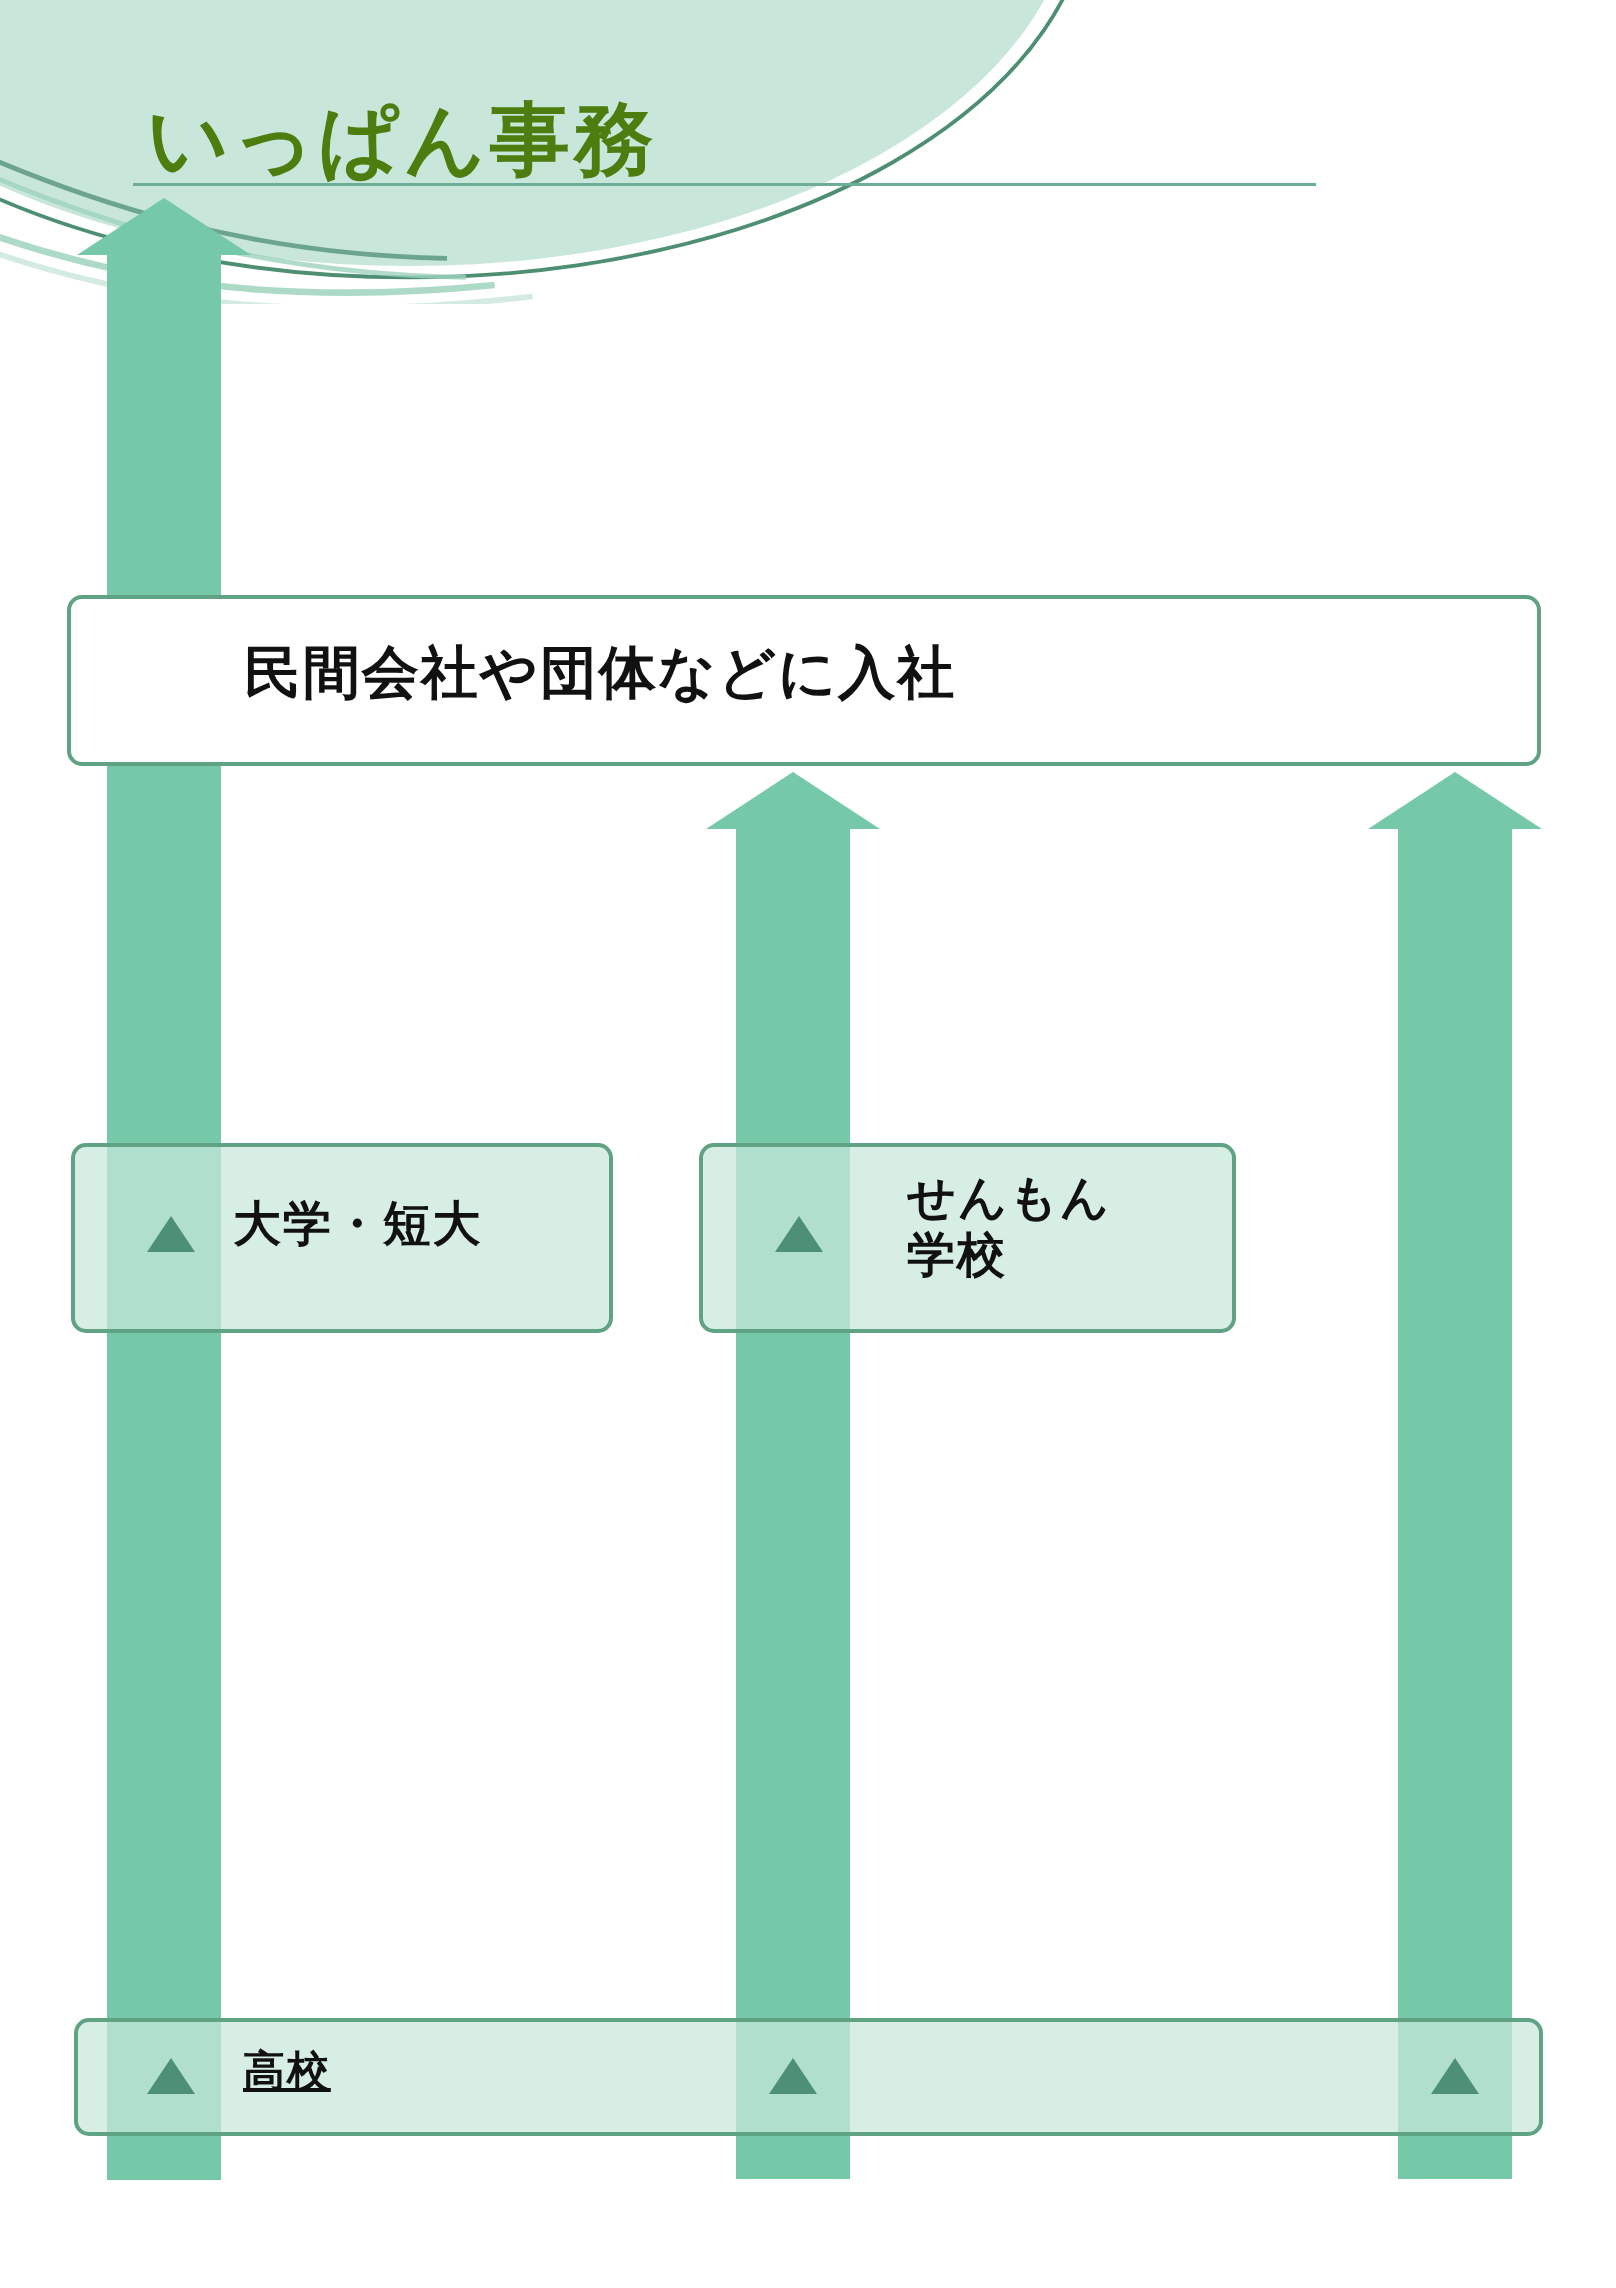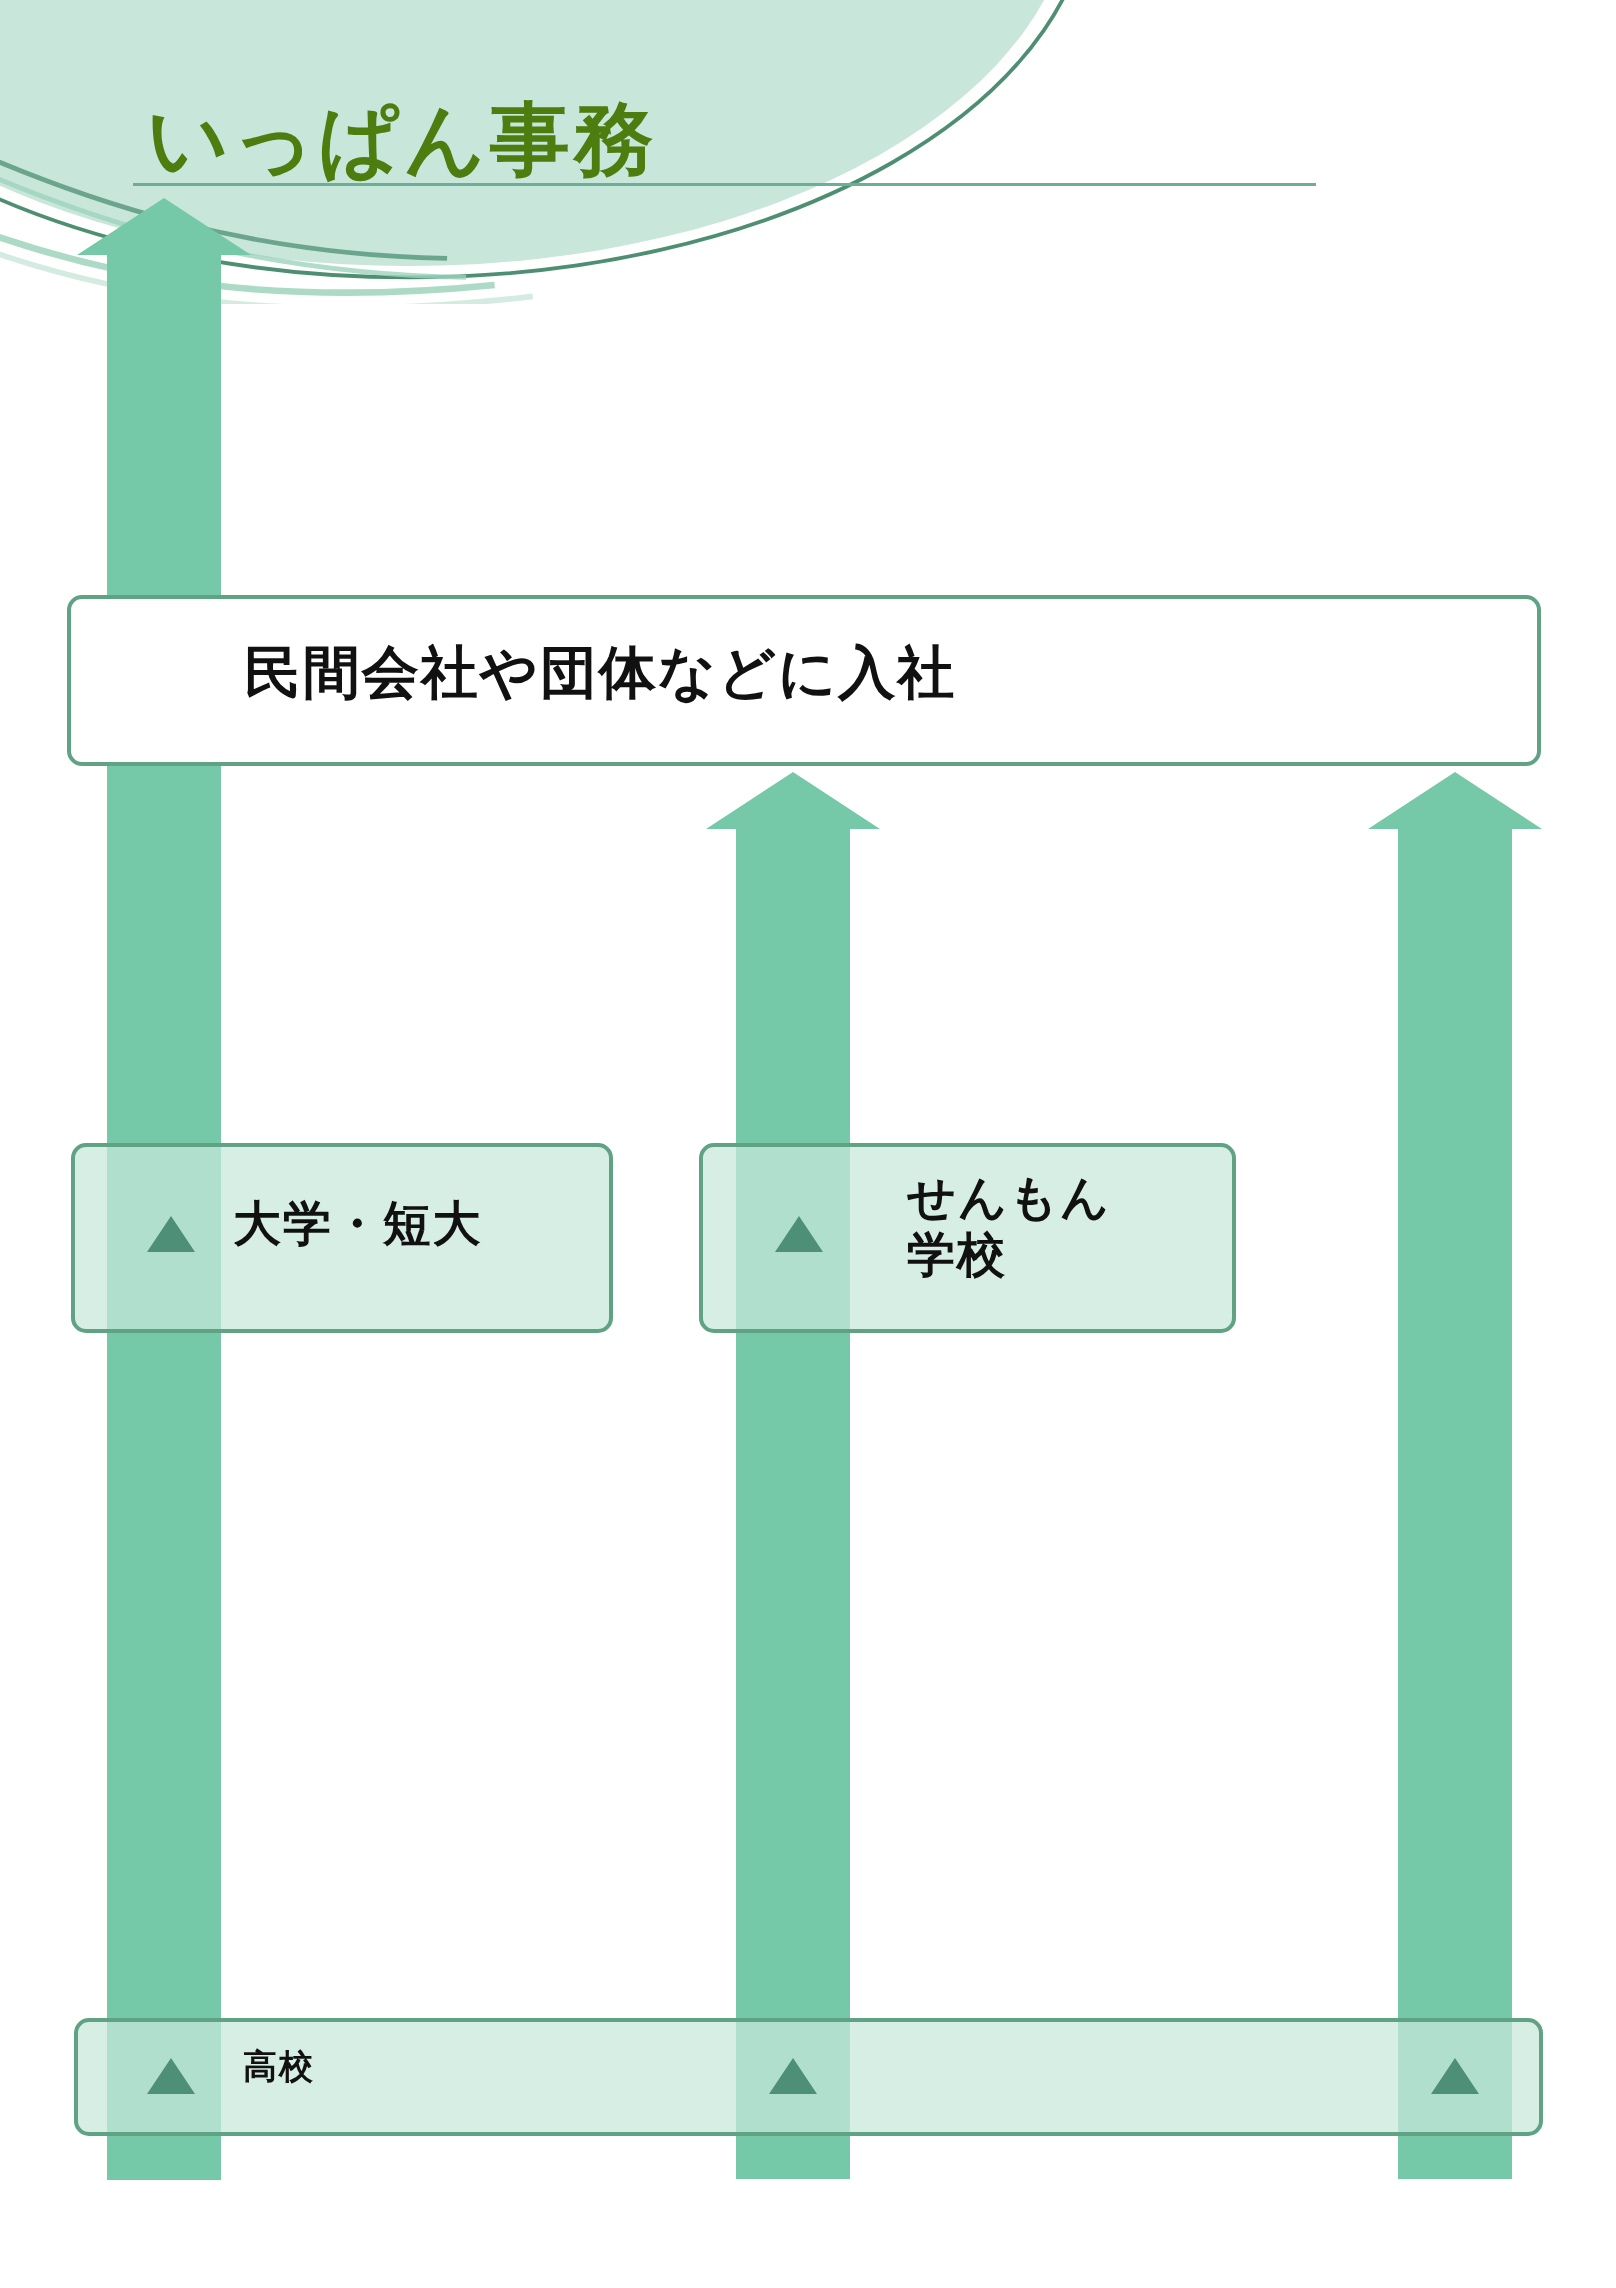--- a/index.html
+++ b/index.html
@@ -114,22 +114,23 @@
     font-size: 48px;
     line-height: 1.18;
   }
   #mid-label-0 { left: 233px; top: 1196px; }
   #mid-label-1 { left: 875px; top: 1170px; margin-left: 32px; }
 
   
   #bottom-label {
     left: 243px;
     top: 2047px;
-    font-size: 34px;
+    font-size: 42px;
     line-height: 1.15;
+    text-decoration: underline;
   }
 
   
   .tri {
     position: absolute;
     width: 0;
     height: 0;
     border-left: 24px solid transparent;
     border-right: 24px solid transparent;
     border-bottom: 36px solid #4e9077;

